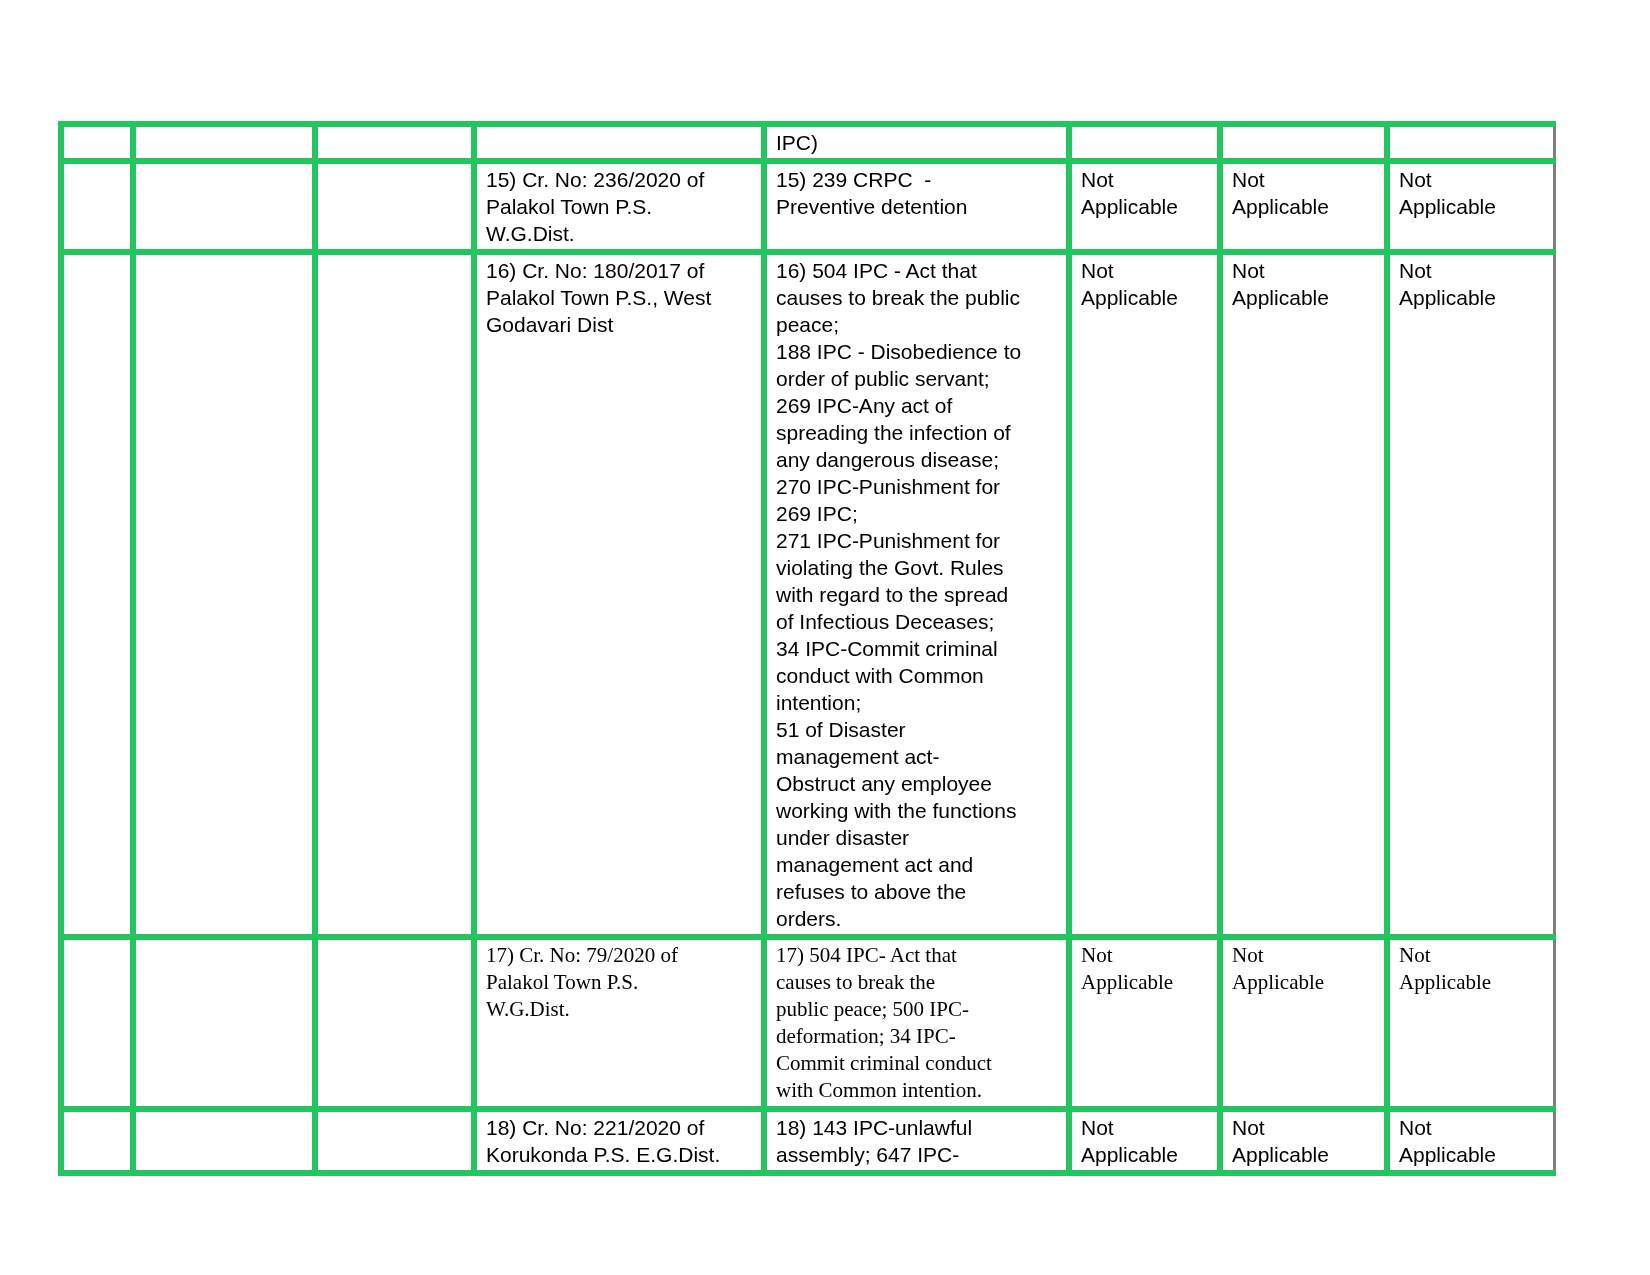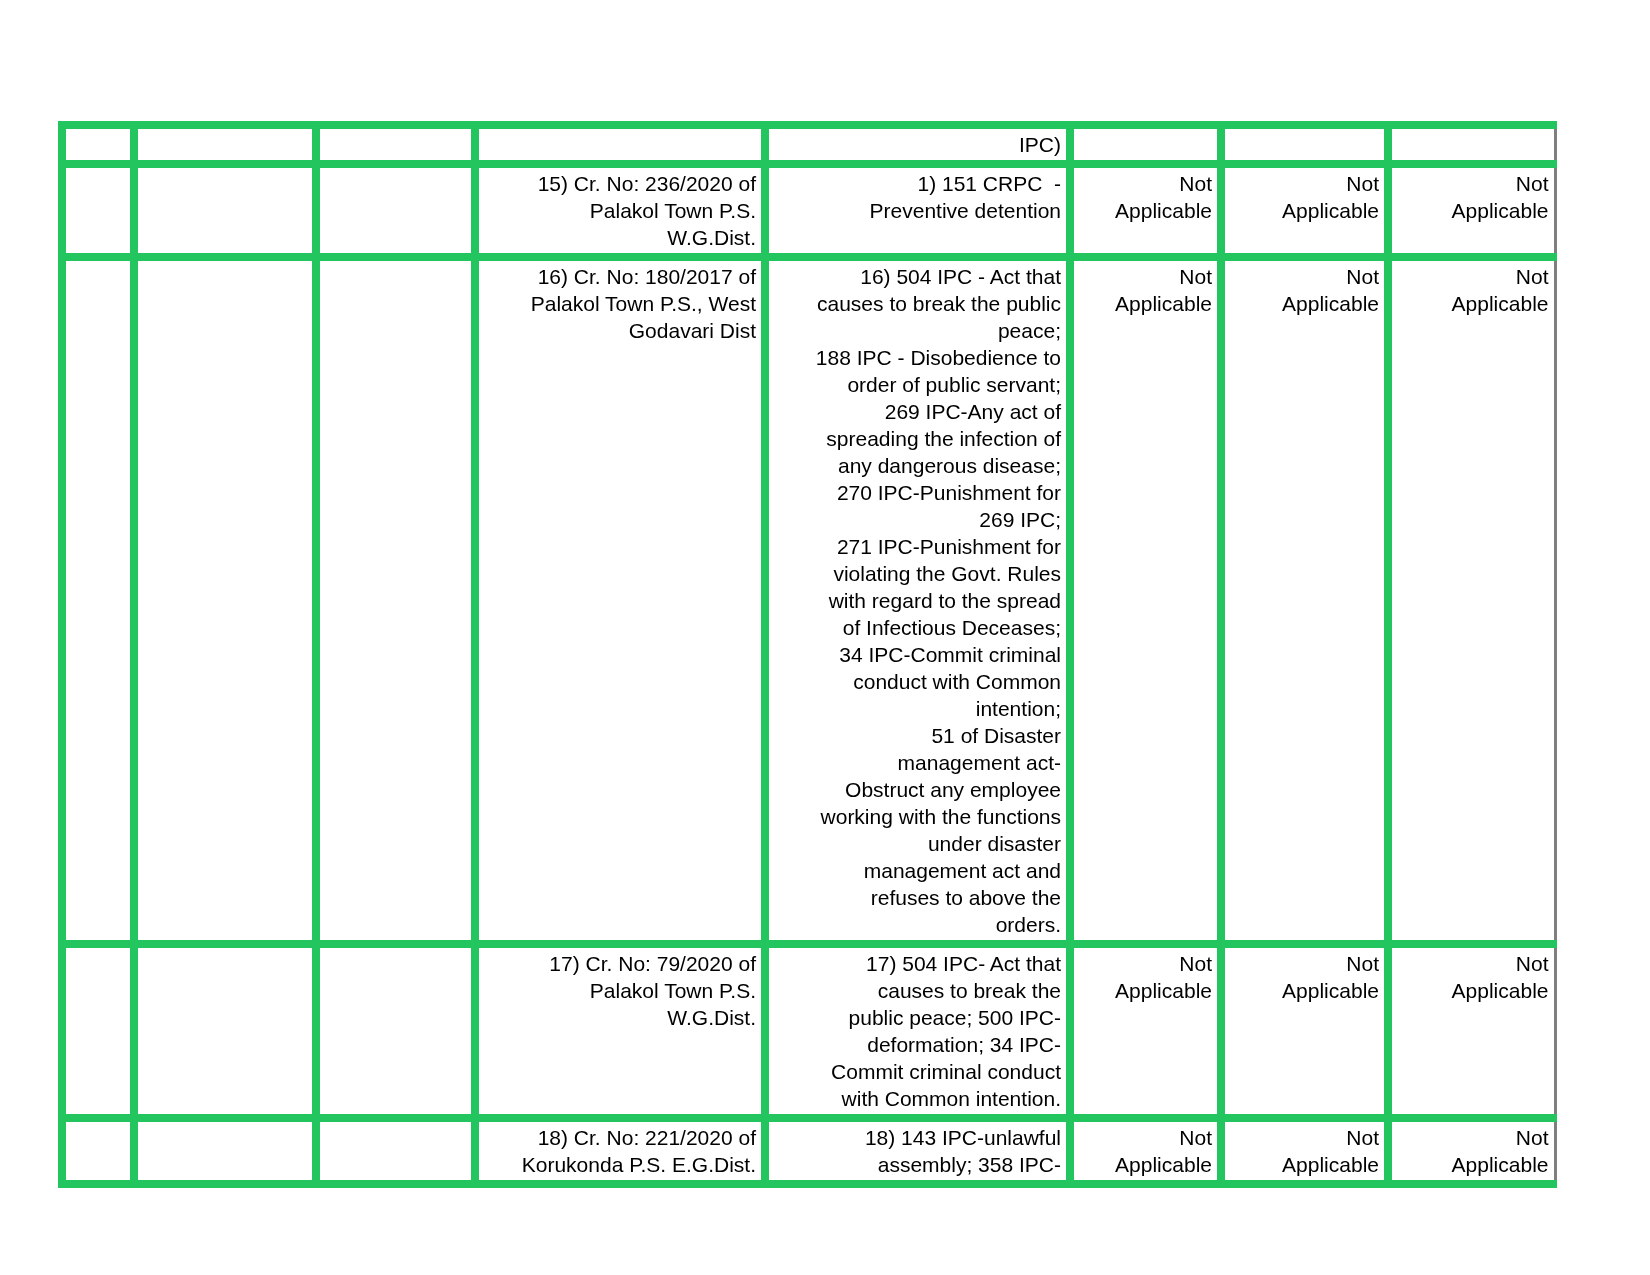--- a/index.html
+++ b/index.html
@@ -24,38 +24,37 @@
   }
   table.case-table {
     position: absolute;
     left: 58px;
     top: 121px;
     width: 1493px;
     border-collapse: collapse;
     table-layout: fixed;
   }
   table.case-table td {
-    border: 8px solid #22c55e;
+    border: 6px solid #22c55e;
     vertical-align: top;
     padding: 2px 5px 2px 9px;
     font-size: 21px;
     line-height: 27px;
     white-space: pre-wrap;
     word-wrap: break-word;
     overflow: hidden;
-    text-align: right;
   }
   
   table.case-table td.gray-right {
     border-right: 3px solid #7f7f7f;
   }
   tr.r1 { height: 29px; }
   tr.r2 { height: 88px; }
   tr.r3 { height: 676px; }
-  tr.r4 { height: 161px; }
+  tr.r4 { height: 161px; font-family: Liberation Serif, serif; }
   tr.r5 { height: 55px; padding-left: 31px; }
 </style>
 </head>
 <body>
 
 <div class="page">
   <table class="case-table">
     <colgroup>
       <col style="width:72px">
       <col style="width:182px">
@@ -77,21 +76,21 @@
         <td></td>
         <td class="gray-right"></td>
       </tr>
       <tr class="r2">
         <td class="gray-right"></td>
         <td></td>
         <td></td>
         <td>15) Cr. No: 236/2020 of
 Palakol Town P.S.
 W.G.Dist.</td>
-        <td>1) 151 CRPC  -
+        <td>15) 239 CRPC  -
 Preventive detention</td>
         <td>Not
 Applicable</td>
         <td>Not
 Applicable</td>
         <td class="gray-right">Not
 Applicable</td>
       </tr>
       <tr class="r3">
         <td class="gray-right"></td>
@@ -152,21 +151,21 @@
         <td class="gray-right">Not
 Applicable</td>
       </tr>
       <tr class="r5">
         <td class="gray-right"></td>
         <td></td>
         <td></td>
         <td>18) Cr. No: 221/2020 of
 Korukonda P.S. E.G.Dist.</td>
         <td>18) 143 IPC-unlawful
-assembly; 358 IPC-</td>
+assembly; 647 IPC-</td>
         <td>Not
 Applicable</td>
         <td>Not
 Applicable</td>
         <td class="gray-right">Not
 Applicable</td>
       </tr>
     </tbody>
   </table>
 </div>

